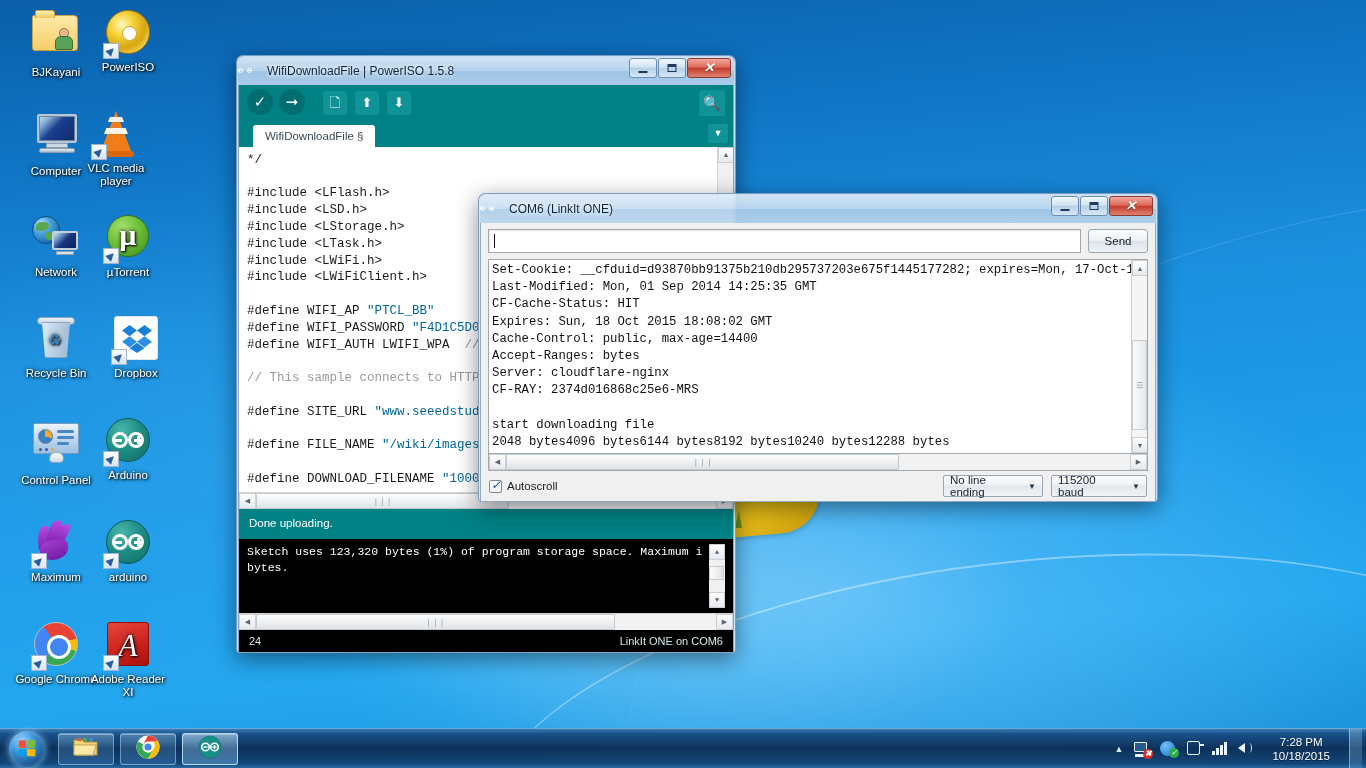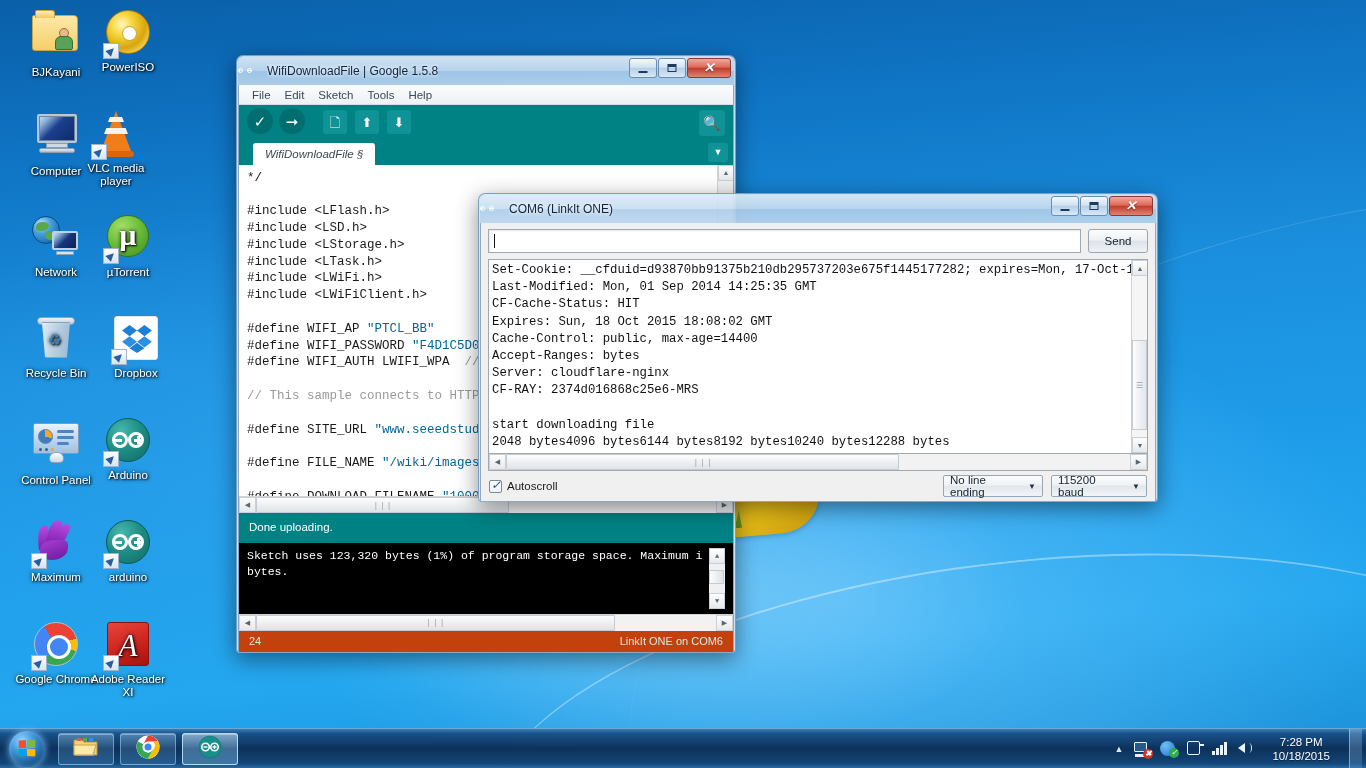--- a/index.html
+++ b/index.html
@@ -341,21 +341,21 @@
     position:absolute; right:8px; top:5px; width:26px;height:26px;border-radius:3px;background:#0f9397;
     display:flex;align-items:center;justify-content:center; cursor:pointer;
   }
   .tb-serial .g{ color:#fff; font-size:14px; }
 
   .tabstrip{
     height:26px; background:#008184; position:relative; display:flex; align-items:flex-end; padding-left:14px;
   }
   .tab-active{
     background:#fff; color:#3b4a52; font-size:11.5px; padding:5px 12px 4px;
-    border-radius:3px 3px 0 0; line-height:13px;font-style:italic;
+    border-radius:3px 3px 0 0; line-height:13px;
   }
   .tab-dropdown{
     position:absolute;right:5px;top:3px;width:20px;height:19px;background:#0f9397;border-radius:2px;
     display:flex;align-items:center;justify-content:center;color:#fff;font-size:9px;cursor:pointer;
   }
 
   .code-wrap{ flex:1 1 auto; position:relative; background:#fff; overflow:hidden; display:flex; }
   .code-area{
     flex:1 1 auto; padding:5px 8px; overflow:hidden;
     font-family:"Liberation Mono","DejaVu Sans Mono",monospace; font-size:12.5px; line-height:16.8px;
@@ -390,21 +390,21 @@
   .status-msg{
     background:#008184; color:#fff; font-size:11.5px; padding:8px 10px; height:30px;
   }
   .console{
     background:#000; color:#fff; height:74px; padding:5px 8px; position:relative; display:flex;
     font-family:"Liberation Mono","DejaVu Sans Mono",monospace; font-size:11.5px; line-height:16px;
   }
   .console .ctext{ flex:1 1 auto; white-space:pre-wrap; overflow:hidden; }
   .console .cscroll{ width:16px; background:#f0f0f0; position:relative; }
   .statusbar{
-    height:22px; background:#c2410c; color:#cfe9ea; font-size:11px;
+    height:22px; background:#000000; color:#cfe9ea; font-size:11px;
     display:flex; align-items:center; justify-content:space-between; padding:0 10px;
   }
 
   
   #serial-win{ left:478px; top:193px; width:680px; height:309px; }
   #serial-body{
     height:279px; background:#f0f0f0; border:1px solid #94a9bd; border-top:none;
     display:flex; flex-direction:column; padding:6px 7px 0;
   }
   .sm-top{ display:flex; gap:7px; margin-bottom:6px; }
@@ -717,43 +717,36 @@
       <span class="lbl">Adobe Reader XI</span>
     </div>
 
   </div>
 
   <div class="win" id="arduino-win">
     <div class="titlebar">
       <span class="tb-icon">
         <span class="ard-logo"><i class="e l"></i><i class="e r"></i><i class="hh"></i><i class="vv"></i><i class="mm"></i></span>
       </span>
-      <span class="tb-text">WifiDownloadFile | Google 1.5.8</span>
+      <span class="tb-text">WifiDownloadFile | PowerISO 1.5.8</span>
       <span class="winbtns">
         <span class="wbtn">
             <i class="mk mk-min"></i>
           </span>
         <span class="wbtn">
             <i class="mk mk-max"></i>
           </span>
         <span class="wbtn close">
             <i class="mk mk-cls">✕</i>
           </span>
       </span>
     </div>
 
     <div id="arduino-body">
 
-      <div class="menubar">
-        <span class="mi">File</span>
-        <span class="mi">Edit</span>
-        <span class="mi">Sketch</span>
-        <span class="mi">Tools</span>
-        <span class="mi">Help</span>
-      </div>
 
       <div class="toolbar">
         <span class="tbtn">
           <span class="tb-round">
               <span class="chk">✓</span>
             </span>
         </span>
         <span class="tbtn">
           <span class="tb-round">
               <span class="chk">➞</span>

